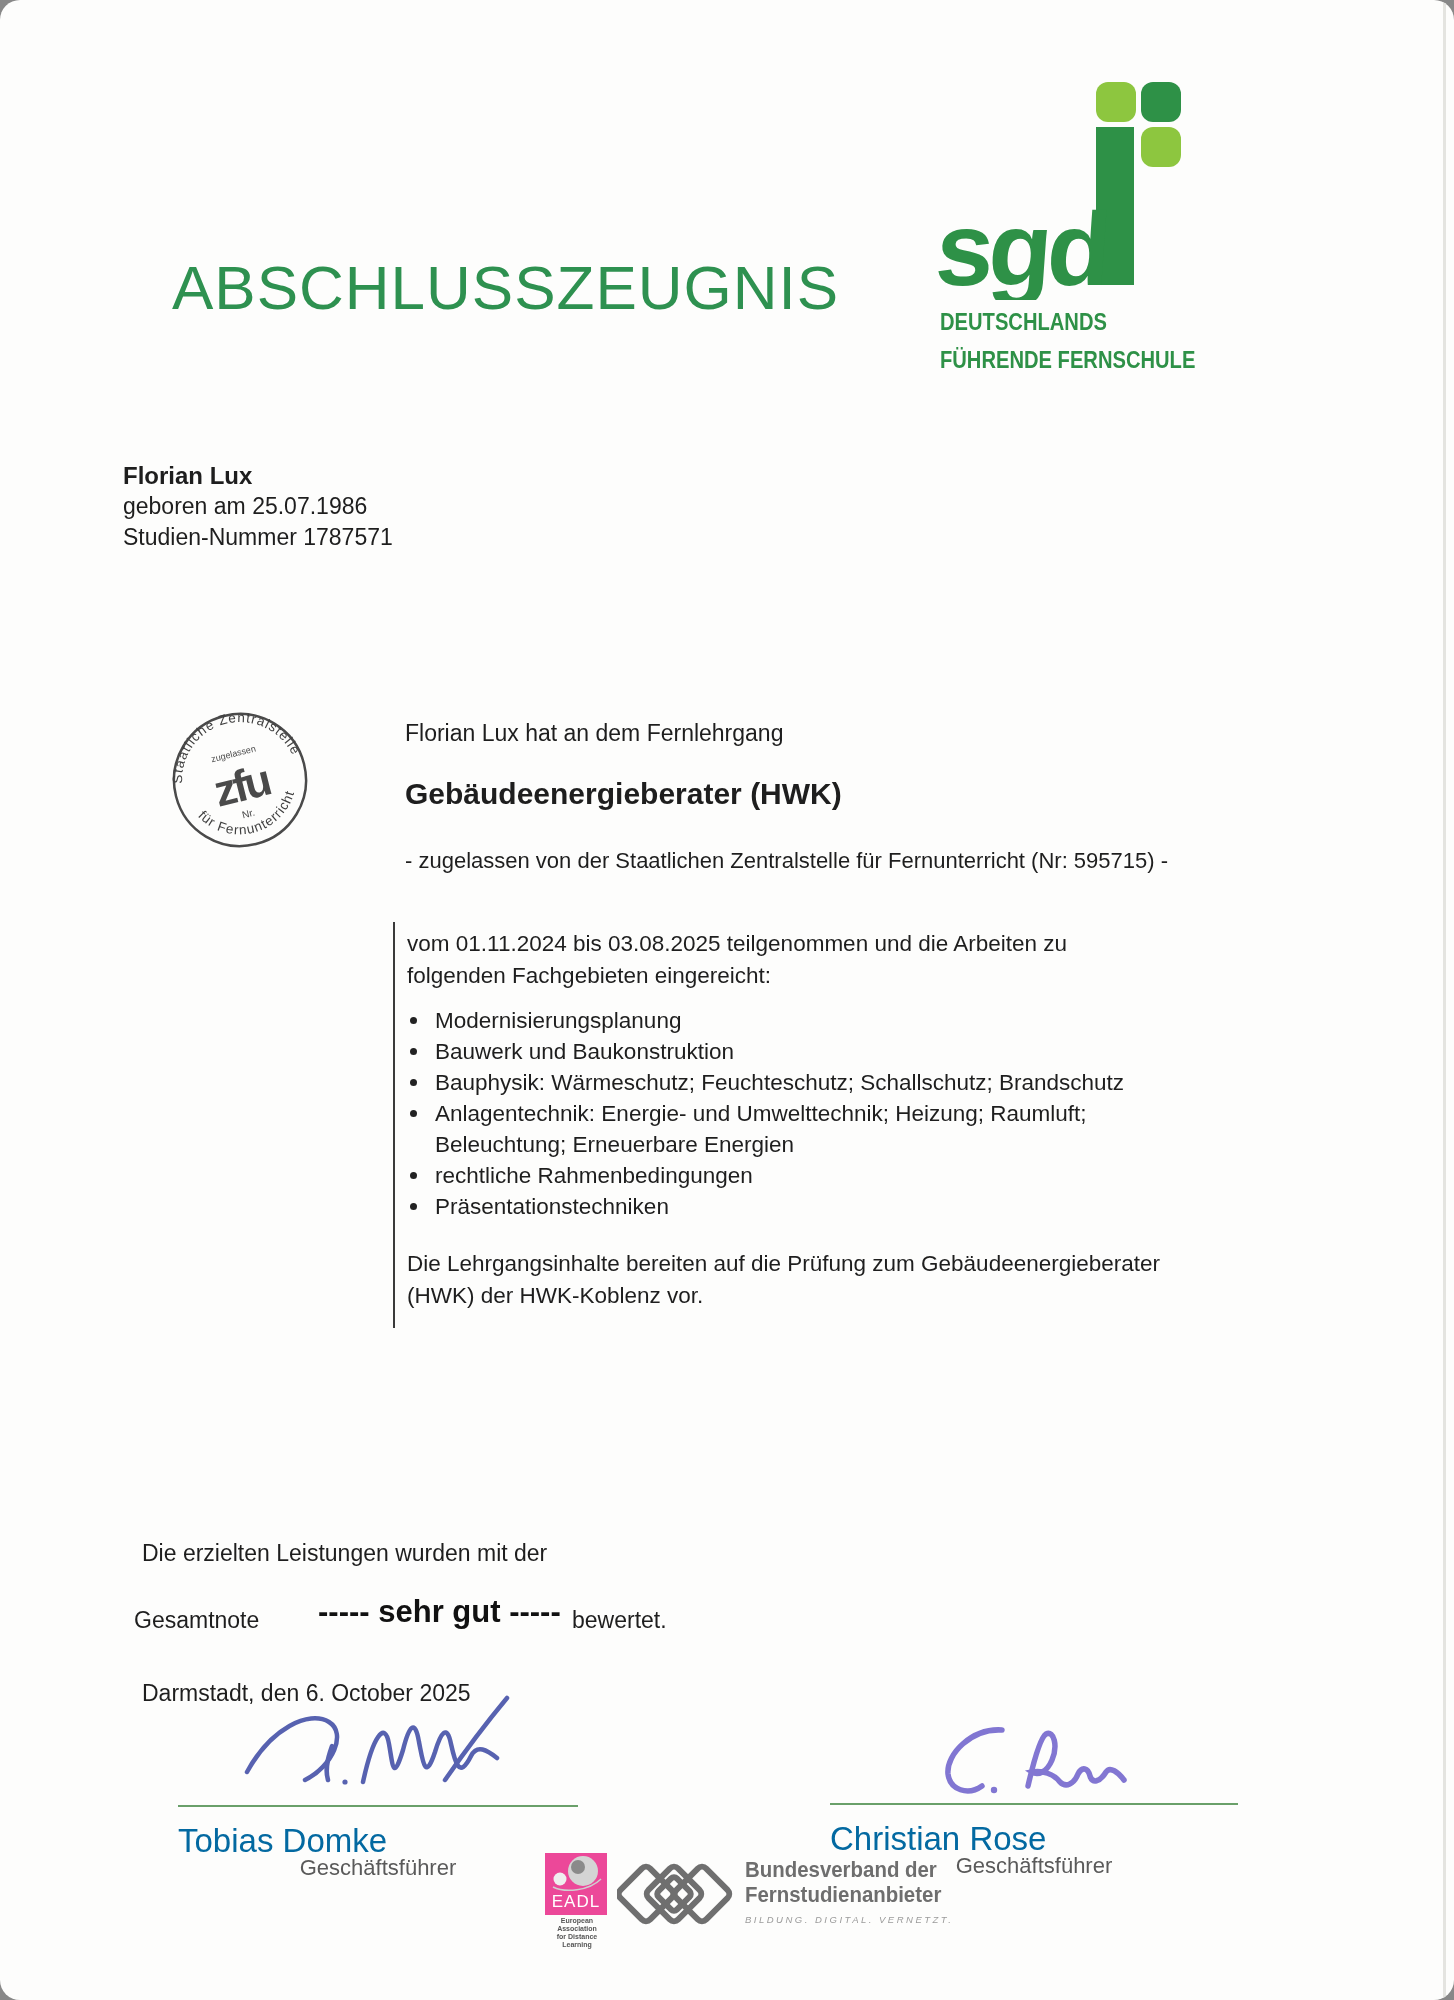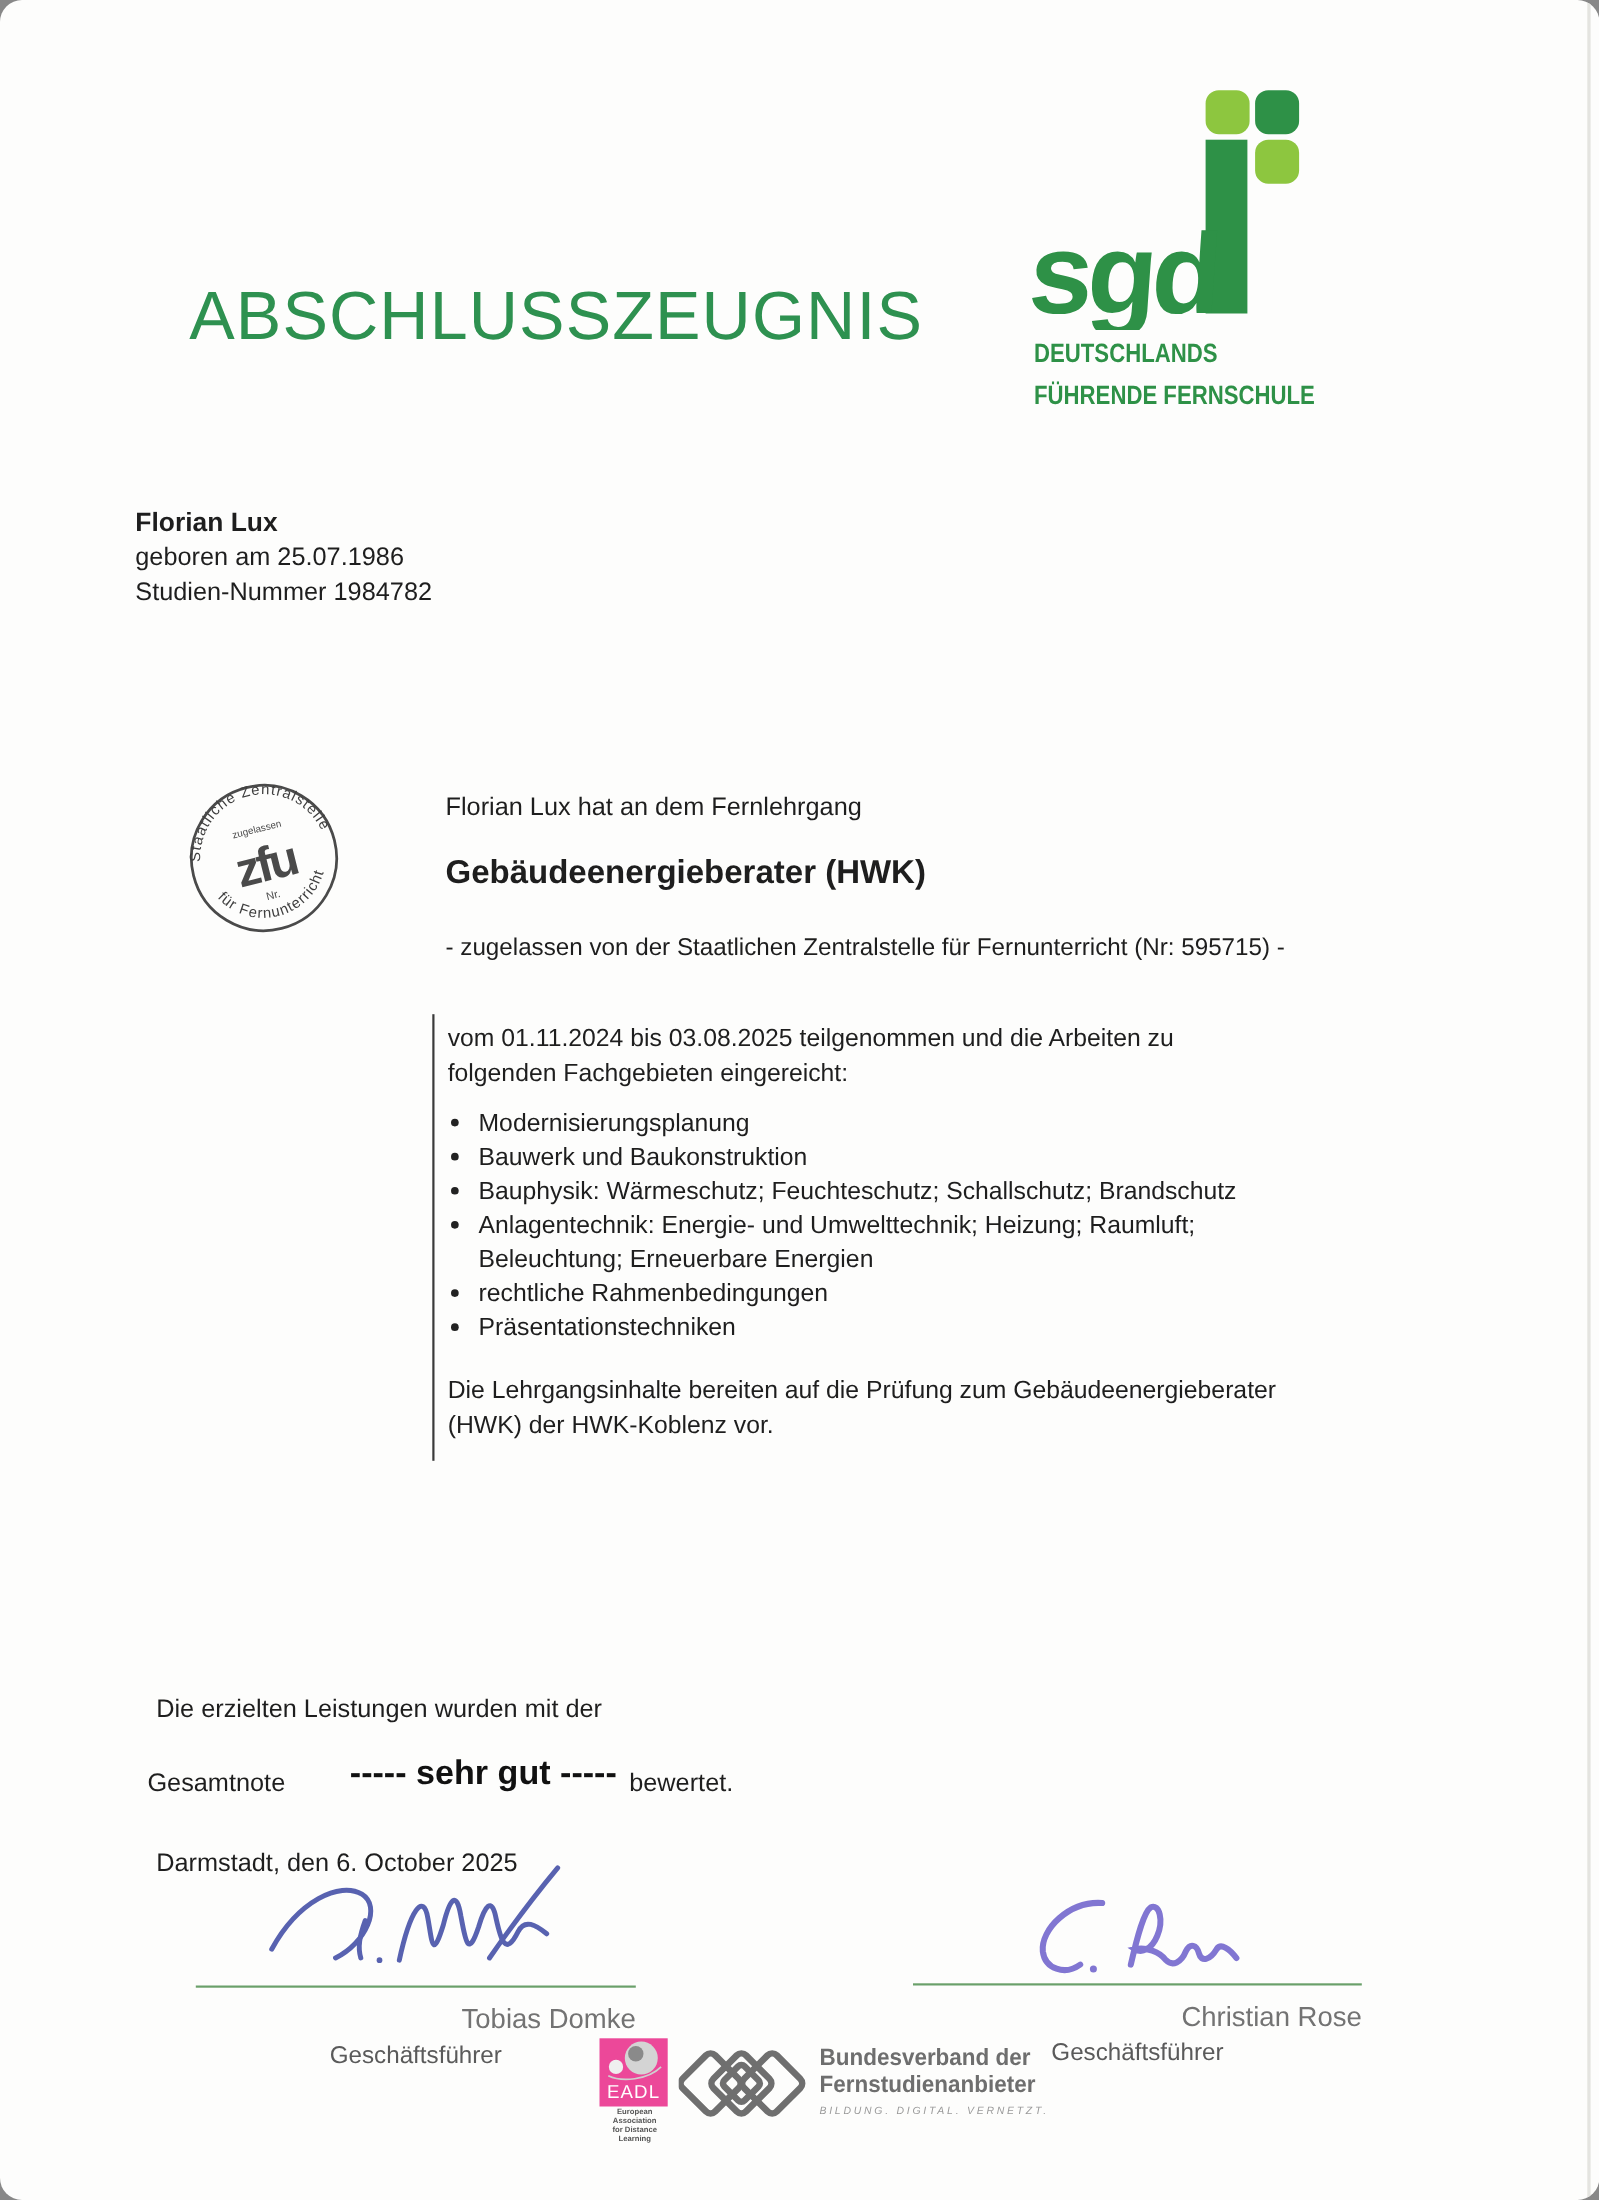--- a/index.html
+++ b/index.html
@@ -61,21 +61,21 @@
   .result-intro{position:absolute;left:142px;top:1540px;font-size:23px;}
   .grade-label{position:absolute;left:134px;top:1607px;font-size:23px;}
   .grade-value{position:absolute;left:318px;top:1594px;font-size:31px;font-weight:bold;color:#111;}
   .grade-suffix{position:absolute;left:572px;top:1607px;font-size:23px;}
   .place-date{position:absolute;left:142px;top:1680px;font-size:23px;}
 
   
   .sig-line{position:absolute;height:2px;background:#6aa06a;}
   .sig-line.left{left:178px;top:1805px;width:400px;}
   .sig-line.right{left:830px;top:1803px;width:408px;}
-  .sig-name{position:absolute;text-align:right;color:#737373;font-size:25px;}
+  .sig-name{position:absolute;text-align:left;color:#0369a1;font-size:33px;}
   .sig-role{position:absolute;text-align:center;color:#5a5a5a;font-size:22px;}
   .sig-name.left{left:178px;top:1822px;width:400px;}
   .sig-role.left{left:178px;top:1855px;width:400px;}
   .sig-name.right{left:830px;top:1820px;width:408px;}
   .sig-role.right{left:830px;top:1853px;width:408px;}
   .sig-svg{position:absolute;}
   .sig-svg.left{left:235px;top:1692px;}
   .sig-svg.right{left:928px;top:1712px;}
 
   
@@ -107,21 +107,21 @@
       <rect x="158" y="47" width="38" height="158" fill="#2e9147"></rect>
       <text x="0" y="205" font-size="104" font-weight="bold" letter-spacing="-5" fill="#2e9147" transform="translate(10,0) skewX(-4)">sgd</text>
     </svg>
     <div class="tag tag1">DEUTSCHLANDS</div>
     <div class="tag tag2">FÜHRENDE FERNSCHULE</div>
   </div>
 
   <div class="student">
     <div class="name">Florian Lux</div>
     <div>geboren am 25.07.1986</div>
-    <div>Studien-Nummer 1984782</div>
+    <div>Studien-Nummer 1787571</div>
   </div>
 
   <svg class="seal" width="160" height="160" viewBox="0 0 160 160">
     <defs>
       <path id="sealTop" d="M 22,80 A 58,58 0 0 1 138,80"></path>
       <path id="sealBottom" d="M 24,88 A 57,57 0 0 0 136,88"></path>
     </defs>
     <circle cx="80" cy="80" r="66" fill="none" stroke="#4a4a4a" stroke-width="2.5"></circle>
     <text font-size="13.5" fill="#3f3f3f" letter-spacing="1">
       <textPath href="#sealTop" startOffset="50%" text-anchor="middle">Staatliche Zentralstelle</textPath>

